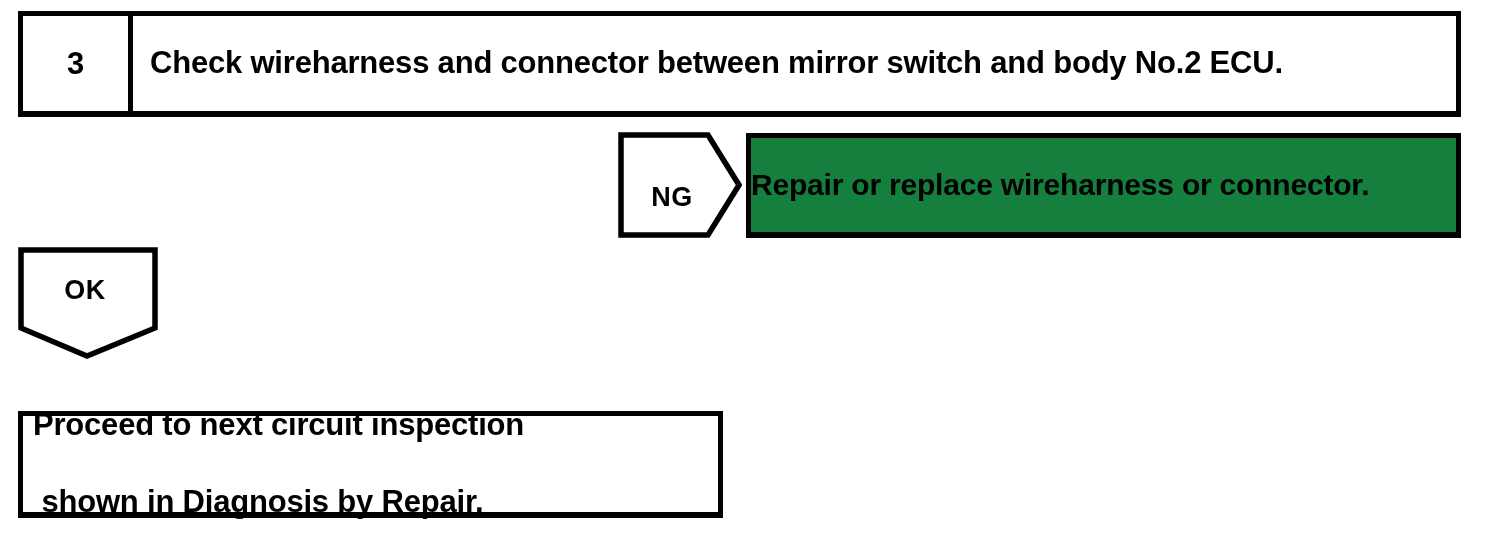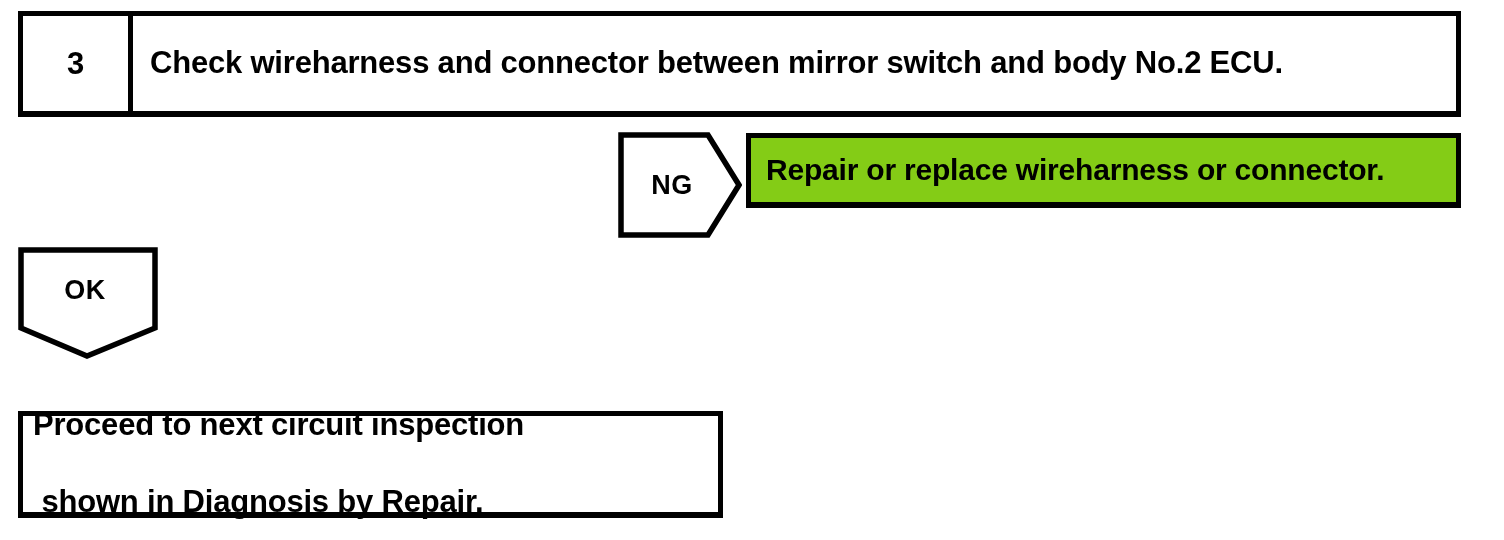--- a/index.html
+++ b/index.html
@@ -75,45 +75,44 @@
     position: absolute;
     left: 618px;
     top: 132px;
     width: 124px;
     height: 106px;
   }
   .ng-flag svg { display: block; }
   .ng-label {
     position: absolute;
     left: 618px;
-    top: 132px;
+    top: 144px;
     width: 108px;
     height: 106px;
     display: flex;
     align-items: center;
     justify-content: center;
     font-size: 27px;
     font-weight: bold;
     letter-spacing: 0.5px;
     pointer-events: none;
   }
 
   .ng-action-box {
     position: absolute;
     left: 746px;
     top: 133px;
     width: 715px;
-    height: 75px;
+    height: 105px;
     box-sizing: border-box;
     border: 5px solid #000;
     border-bottom-width: 6px;
-    background: #84cc16;
-    display: flex;
-    align-items: center;
-    padding-left: 15px;
+    background: #15803d;
+    display: flex;
+    align-items: center;
   }
   .ng-action-text {
     font-size: 30px;
     font-weight: bold;
     letter-spacing: -0.2px;
     line-height: 1.05;
     white-space: nowrap;
   }
 
   

